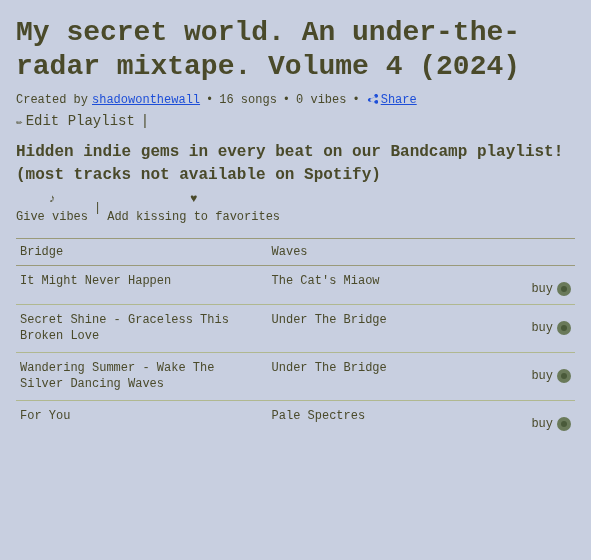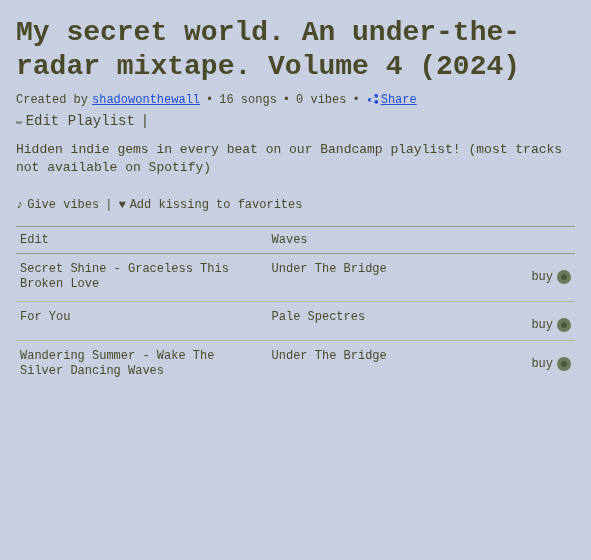--- a/index.html
+++ b/index.html
@@ -79,41 +79,43 @@
       color: #4a4a2a;
       cursor: pointer;
       text-decoration: none;
     }
 
     .separator {
       color: #4a4a2a;
     }
 
     .description {
-      font-size: 13px;
-      color: #4a4a2a;
-      margin-bottom: 20px;
+      font-size: 16px;
+      color: #4a4a2a;
+      margin-bottom: 6px;
       line-height: 1.4;
+      font-weight: bold;
     }
 
     .vibes-line {
       display: flex;
       align-items: center;
       gap: 6px;
       margin-bottom: 14px;
       font-size: 12px;
     }
 
     .vibes-link {
       display: flex;
       align-items: center;
       gap: 4px;
       color: #4a4a2a;
       cursor: pointer;
       text-decoration: none;
+      flex-direction: column;
     }
 
     .tracks-table {
       width: 100%;
       border-collapse: collapse;
     }
 
     .tracks-table thead tr {
       border-top: 1px solid #9a9a7a;
       border-bottom: 1px solid #9a9a7a;
@@ -253,52 +255,62 @@
     <span class="separator">|</span>
     <a class="vibes-link">
       <span class="icon-heart"></span>
       <span>Add kissing to favorites</span>
     </a>
   </div>
 
   <table class="tracks-table">
     <thead>
       <tr>
-        <th class="col-title">Edit</th>
+        <th class="col-title">Bridge</th>
         <th class="col-artist">Waves</th>
         <th class="col-buy"></th>
       </tr>
     </thead>
     <tbody id="tracks-body">
+    <tr>
+          <td class="col-title">It Might Never Happen</td>
+          <td>The Cat's Miaow</td>
+          <td>
+            <div class="buy-cell">
+              <span class="buy-text">buy</span>
+              <span class="buy-circle"></span>
+            </div>
+          </td>
+        </tr>
         <tr>
           <td class="col-title">Secret Shine - Graceless This Broken Love</td>
+          <td>Under The Bridge</td>
+          <td>
+            <div class="buy-cell">
+              <span class="buy-text">buy</span>
+              <span class="buy-circle"></span>
+            </div>
+          </td>
+        </tr>
+        <tr>
+          <td class="col-title">Wandering Summer - Wake The Silver Dancing Waves</td>
           <td>Under The Bridge</td>
           <td>
             <div class="buy-cell">
               <span class="buy-text">buy</span>
               <span class="buy-circle"></span>
             </div>
           </td>
         </tr>
         <tr>
           <td class="col-title">For You</td>
           <td>Pale Spectres</td>
           <td>
             <div class="buy-cell">
               <span class="buy-text">buy</span>
               <span class="buy-circle"></span>
             </div>
           </td>
         </tr>
-        <tr>
-          <td class="col-title">Wandering Summer - Wake The Silver Dancing Waves</td>
-          <td>Under The Bridge</td>
-          <td>
-            <div class="buy-cell">
-              <span class="buy-text">buy</span>
-              <span class="buy-circle"></span>
-            </div>
-          </td>
-        </tr>
       </tbody>
   </table>
 
 </div>
 
 </body></html>

